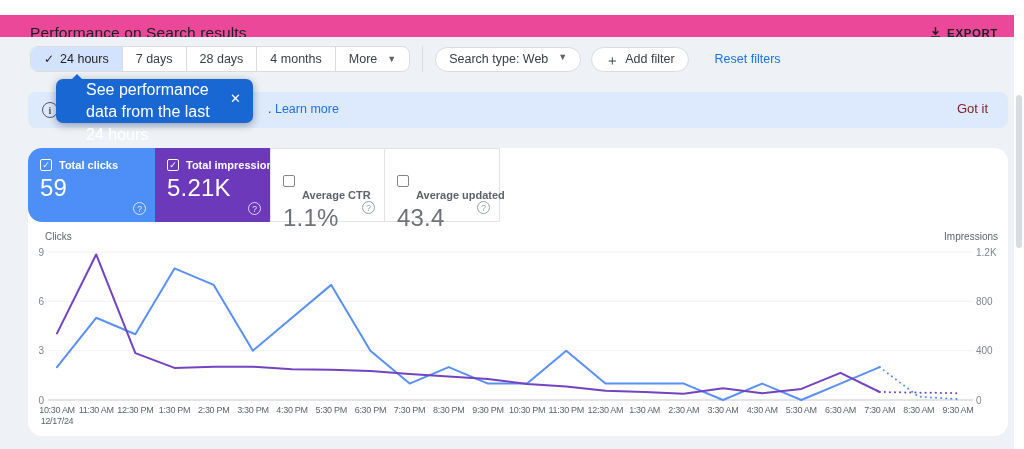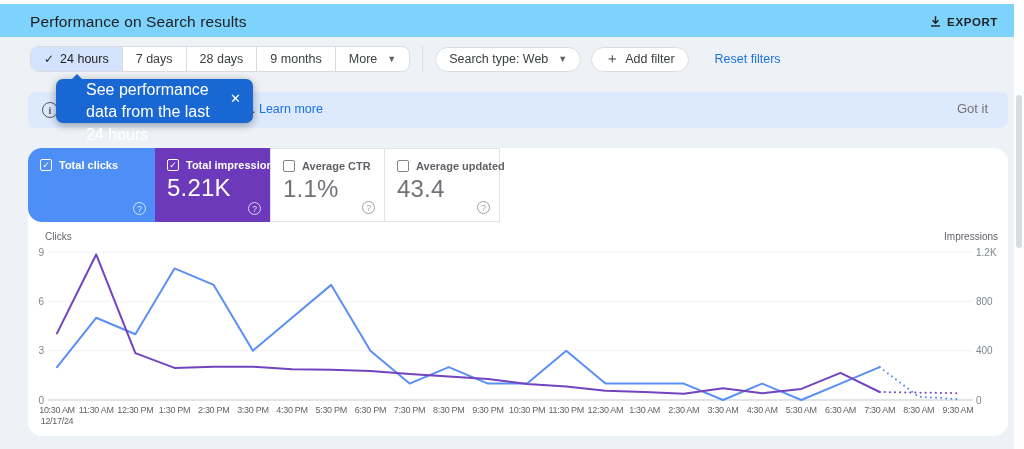--- a/index.html
+++ b/index.html
@@ -1,69 +1,69 @@
 <!DOCTYPE html>
 <html><head>
 <meta charset="utf-8">
 <style>
   * { margin:0; padding:0; box-sizing:border-box; }
   html,body { width:1024px; height:449px; overflow:hidden; }
   body { font-family:"Liberation Sans","DejaVu Sans",sans-serif; background:#fff; position:relative; }
   .page { position:absolute; inset:0; }
 
   
-  .topbar { position:absolute; top:4px; left:0; width:1014px; height:36px; background:#7dd3fc; border-bottom:1px solid #e9ebee; }
+  .topbar { position:absolute; top:15px; left:0; width:1014px; height:36px; background:#ec4899; border-bottom:1px solid #e9ebee; }
   .page-title { position:absolute; left:30px; top:9px; font-size:15.5px; font-weight:500; color:#202124; letter-spacing:.1px; }
   .export-btn { position:absolute; right:8px; top:7px; display:flex; align-items:center; gap:5px; padding:4px 8px; cursor:pointer; color:#202124; }
   .export-btn span { font-size:11.5px; font-weight:700; letter-spacing:.6px; }
 
   
   .content-bg { position:absolute; top:37px; left:0; width:1014px; height:412px; background:#eef1f5; }
 
   
   .filter-row { position:absolute; top:46px; left:30px; width:978px; display:flex; align-items:center; }
   .seg-group { display:inline-flex; background:#fff; border:1px solid #dadce0; border-radius:8px; overflow:hidden; }
   .seg-chip { display:flex; align-items:center; gap:6px; padding:4px 13px; font-size:12.5px; color:#3c4043; border-left:1px solid #dadce0; cursor:pointer; white-space:nowrap; height:24px; }
   .seg-chip:first-child { border-left:none; }
   .seg-chip.active { background:#d3e3fd; color:#1f1f1f; font-weight:500; }
   .check-glyph { font-size:12px; color:#1f1f1f; }
   .caret { font-size:9px; color:#5f6368; margin-left:4px; }
   .v-divider { width:1px; height:26px; background:#dadce0; margin:0 12px; }
-  .pill { display:flex; align-items:center; gap:6px; background:#fff; border:1px solid #dadce0; border-radius:13px; padding:4px 13px; font-size:12.5px; color:#3c4043; height:25px; cursor:pointer; white-space:nowrap; margin-right:10px; }
+  .pill { display:flex; gap:6px; background:#fff; border:1px solid #dadce0; border-radius:13px; padding:4px 13px; font-size:12.5px; color:#3c4043; height:25px; cursor:pointer; white-space:nowrap; margin-right:10px; }
   .plus-glyph { font-size:14px; color:#3c4043; }
   .reset-link { font-size:12.5px; color:#1a73e8; font-weight:500; cursor:pointer; margin-left:16px; white-space:nowrap; }
   .last-updated { margin-left:auto; font-size:12px; color:#5f6368; white-space:nowrap; }
 
   
   .banner { position:absolute; top:92px; left:28px; width:980px; height:36px; background:#dde9fc; border-radius:8px; display:flex; align-items:center; }
   .info-icon { position:absolute; left:14px; top:10px; width:16px; height:16px; border:1.5px solid #54585d; border-radius:50%; display:flex; align-items:center; justify-content:center; font-size:10px; font-weight:700; color:#54585d; font-family:"Liberation Serif",serif; }
-  .banner-text { position:absolute; left:224px; top:10px; font-size:12.5px; color:#3c4043; }
+  .banner-text { position:absolute; left:240px; top:10px; font-size:12.5px; color:#3c4043; }
   .banner-text a { color:#1a73e8; text-decoration:none; font-weight:500; cursor:pointer; }
-  .gotit-btn { position:absolute; right:20px; top:9px; font-size:13px; font-weight:500; color:#737373; cursor:pointer; }
+  .gotit-btn { position:absolute; right:20px; top:9px; font-size:13px; font-weight:500; color:#7f1d1d; cursor:pointer; }
 
   
   .tooltip { position:absolute; top:79px; left:56px; width:197px; height:44px; background:#1967d2; border-radius:7px; box-shadow:0 2px 8px rgba(0,0,0,.35); color:#fff; z-index:5; }
   .tooltip::before { content:""; position:absolute; top:-12px; left:14px; border:7px solid transparent; border-bottom:7px solid #1967d2; }
   .tooltip-lines { position:absolute; left:30px; top:0; width:125px; font-size:16px; line-height:1.4; }
   .tooltip-close { position:absolute; right:12px; top:13px; font-size:13px; font-weight:700; cursor:pointer; line-height:1; }
 
   
   .panel { position:absolute; top:148px; left:28px; width:980px; height:288px; background:#fff; border-radius:14px; }
   .tiles { display:flex; }
   .tile { position:relative; width:115px; height:74px; padding:11px 12px; cursor:pointer; }
   .tile.blue { width:127px; border-radius:14px 0 0 14px; }
   .tile.plain { background:#fff; border:1px solid #e1e3e6; }
   .tile.plain + .tile.plain { border-left:none; }
   .tile-label-row { display:flex; align-items:center; gap:7px; }
   .cbx { width:12px; height:12px; border-radius:2px; flex:none; display:flex; align-items:center; justify-content:center; font-size:9px; line-height:1; }
   .cbx.on { border:1.5px solid #fff; color:#fff; }
   .cbx.off { border:1.5px solid #80868b; color:transparent; }
   .tile-label { font-size:11px; font-weight:700; white-space:nowrap; }
   .tile.colored .tile-label { color:#fff; }
-  .tile.plain .tile-label { color:#5f6368; }
+  .tile.plain .tile-label { color:#5f6368;margin-top:29px; }
   .tile-value { margin-top:3px; font-size:24px; letter-spacing:.2px; }
   .tile.colored .tile-value { color:#fff; }
   .tile.plain .tile-value { color:#6e7276; }
   .help-circle { position:absolute; right:9px; bottom:7px; width:13px; height:13px; border-radius:50%; display:flex; align-items:center; justify-content:center; font-size:8.5px; cursor:pointer; }
   .tile.colored .help-circle { border:1px solid rgba(255,255,255,.75); color:rgba(255,255,255,.85); }
   .tile.plain .help-circle { border:1px solid #9aa0a6; color:#9aa0a6; }
 
   .chart-wrap { position:absolute; top:82px; left:10px; }
 
   
@@ -95,21 +95,21 @@
         <span class="check-glyph">✓</span>
         <span>24 hours</span>
       </div>
       <div class="seg-chip">
         <span>7 days</span>
       </div>
       <div class="seg-chip">
         <span>28 days</span>
       </div>
       <div class="seg-chip">
-        <span>9 months</span>
+        <span>4 months</span>
       </div>
       <div class="seg-chip">
         <span>More</span>
         <span class="caret">▼</span>
       </div>
     </div>
 
     <div class="v-divider"></div>
 
     <div class="pill">
@@ -141,20 +141,21 @@
   </div>
 
   <div class="panel">
     <div class="tiles">
 
       <div class="tile colored blue" style="background: rgb(77, 142, 247);">
         <div class="tile-label-row">
           <span class="cbx on">✓</span>
           <span class="tile-label">Total clicks</span>
         </div>
+        <div class="tile-value">59</div>
         <span class="help-circle">?</span>
       </div>
 
       <div class="tile colored" style="background: rgb(108, 57, 187);">
         <div class="tile-label-row">
           <span class="cbx on">✓</span>
           <span class="tile-label">Total impressions</span>
         </div>
         <div class="tile-value">5.21K</div>
         <span class="help-circle">?</span>

